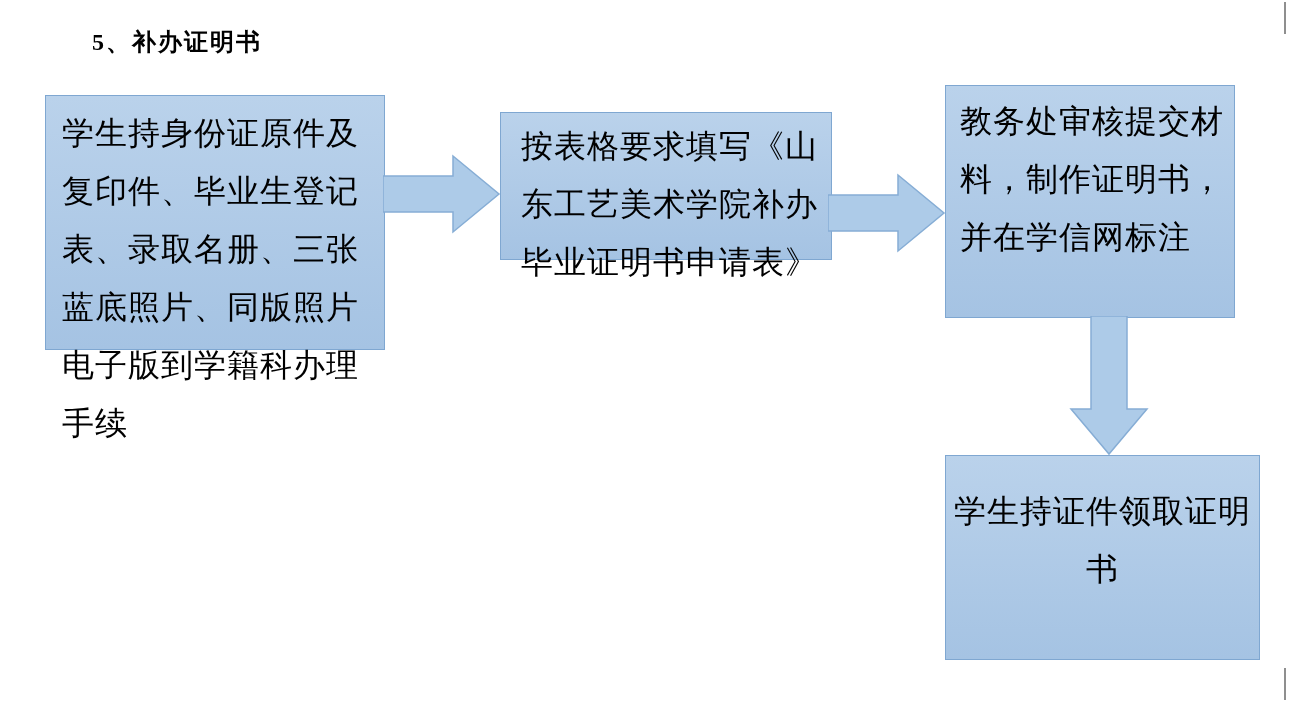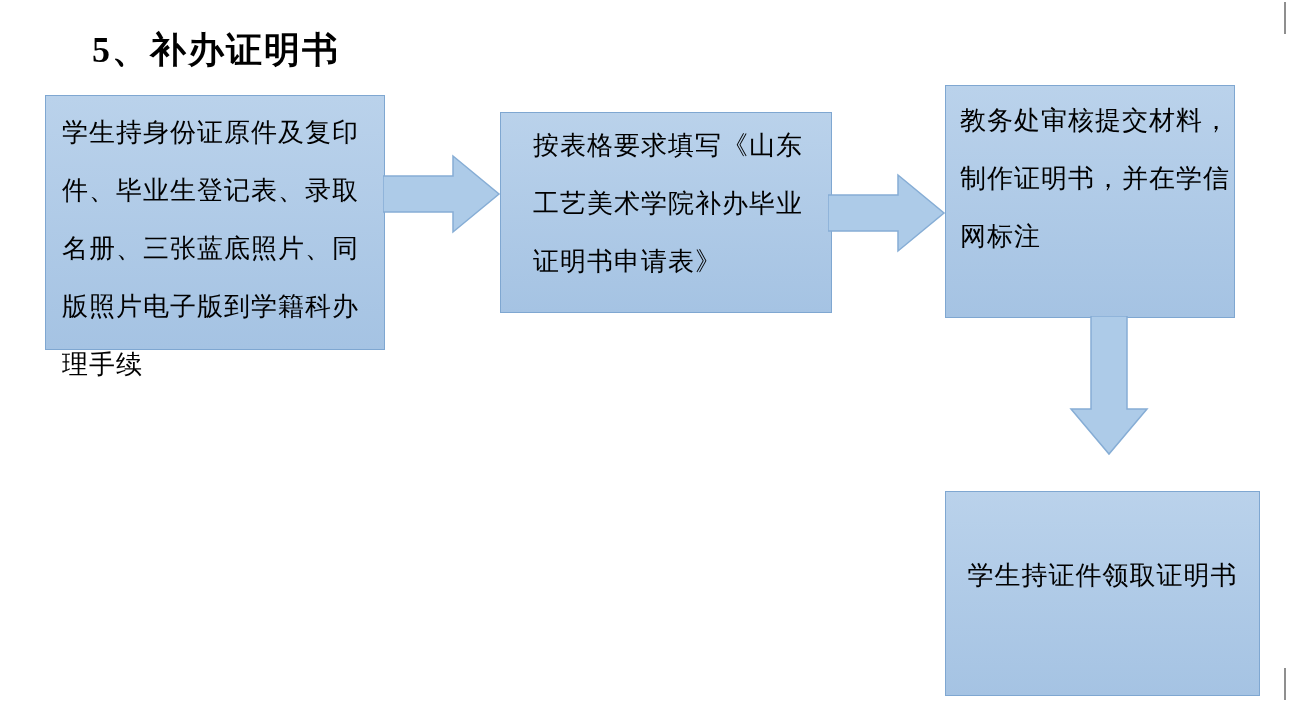--- a/index.html
+++ b/index.html
@@ -7,46 +7,45 @@
     position:relative;
     width:1299px;height:702px;
     background:#ffffff;
     overflow:hidden;
     font-family:"Liberation Serif","DejaVu Serif",serif;
     color:#000;
   }
   .title{
     position:absolute;
     left:92px;top:26px;
-    font-size:36px;
+    font-size:24px;
     font-weight:bold;
     letter-spacing:2px;
     color:#000;
     white-space:nowrap;
   }
   .flow-box{
     position:absolute;
     box-sizing:border-box;
     background:linear-gradient(180deg,#bad2eb 0%,#a5c3e3 100%);
     border:1.5px solid #7fa7d1;
-    font-size:26px;
+    font-size:32px;
     line-height:58px;
     letter-spacing:1px;
     word-break:break-all;
     color:#000;
   }
   #box1{left:45px;top:95px;width:340px;height:255px;padding:8px 10px 0 16px;}
-  #box2{left:500px;top:112px;width:332px;height:201px;padding:4px 6px 0 32px;}
+  #box2{left:500px;top:112px;width:332px;height:148px;padding:4px 6px 0 20px;}
   #box3{left:945px;top:85px;width:290px;height:233px;padding:6px 2px 0 14px;}
   #box4{
     left:945px;top:455px;width:315px;height:205px;
     display:flex;align-items:center;justify-content:center;
     text-align:center;
     padding:0 6px 35px 6px;
-    margin-top:36px;
   }
   .arrow{position:absolute;display:block;}
   #arrow1{left:383px;top:153px;}
   #arrow2{left:828px;top:172px;}
   #arrow3{left:1068px;top:316px;}
   .edge-mark{position:absolute;width:2px;background:#8f8f8f;}
   #edge-top{left:1284px;top:2px;height:32px;}
   #edge-bottom{left:1284px;top:668px;height:32px;}
 </style>
 </head>

